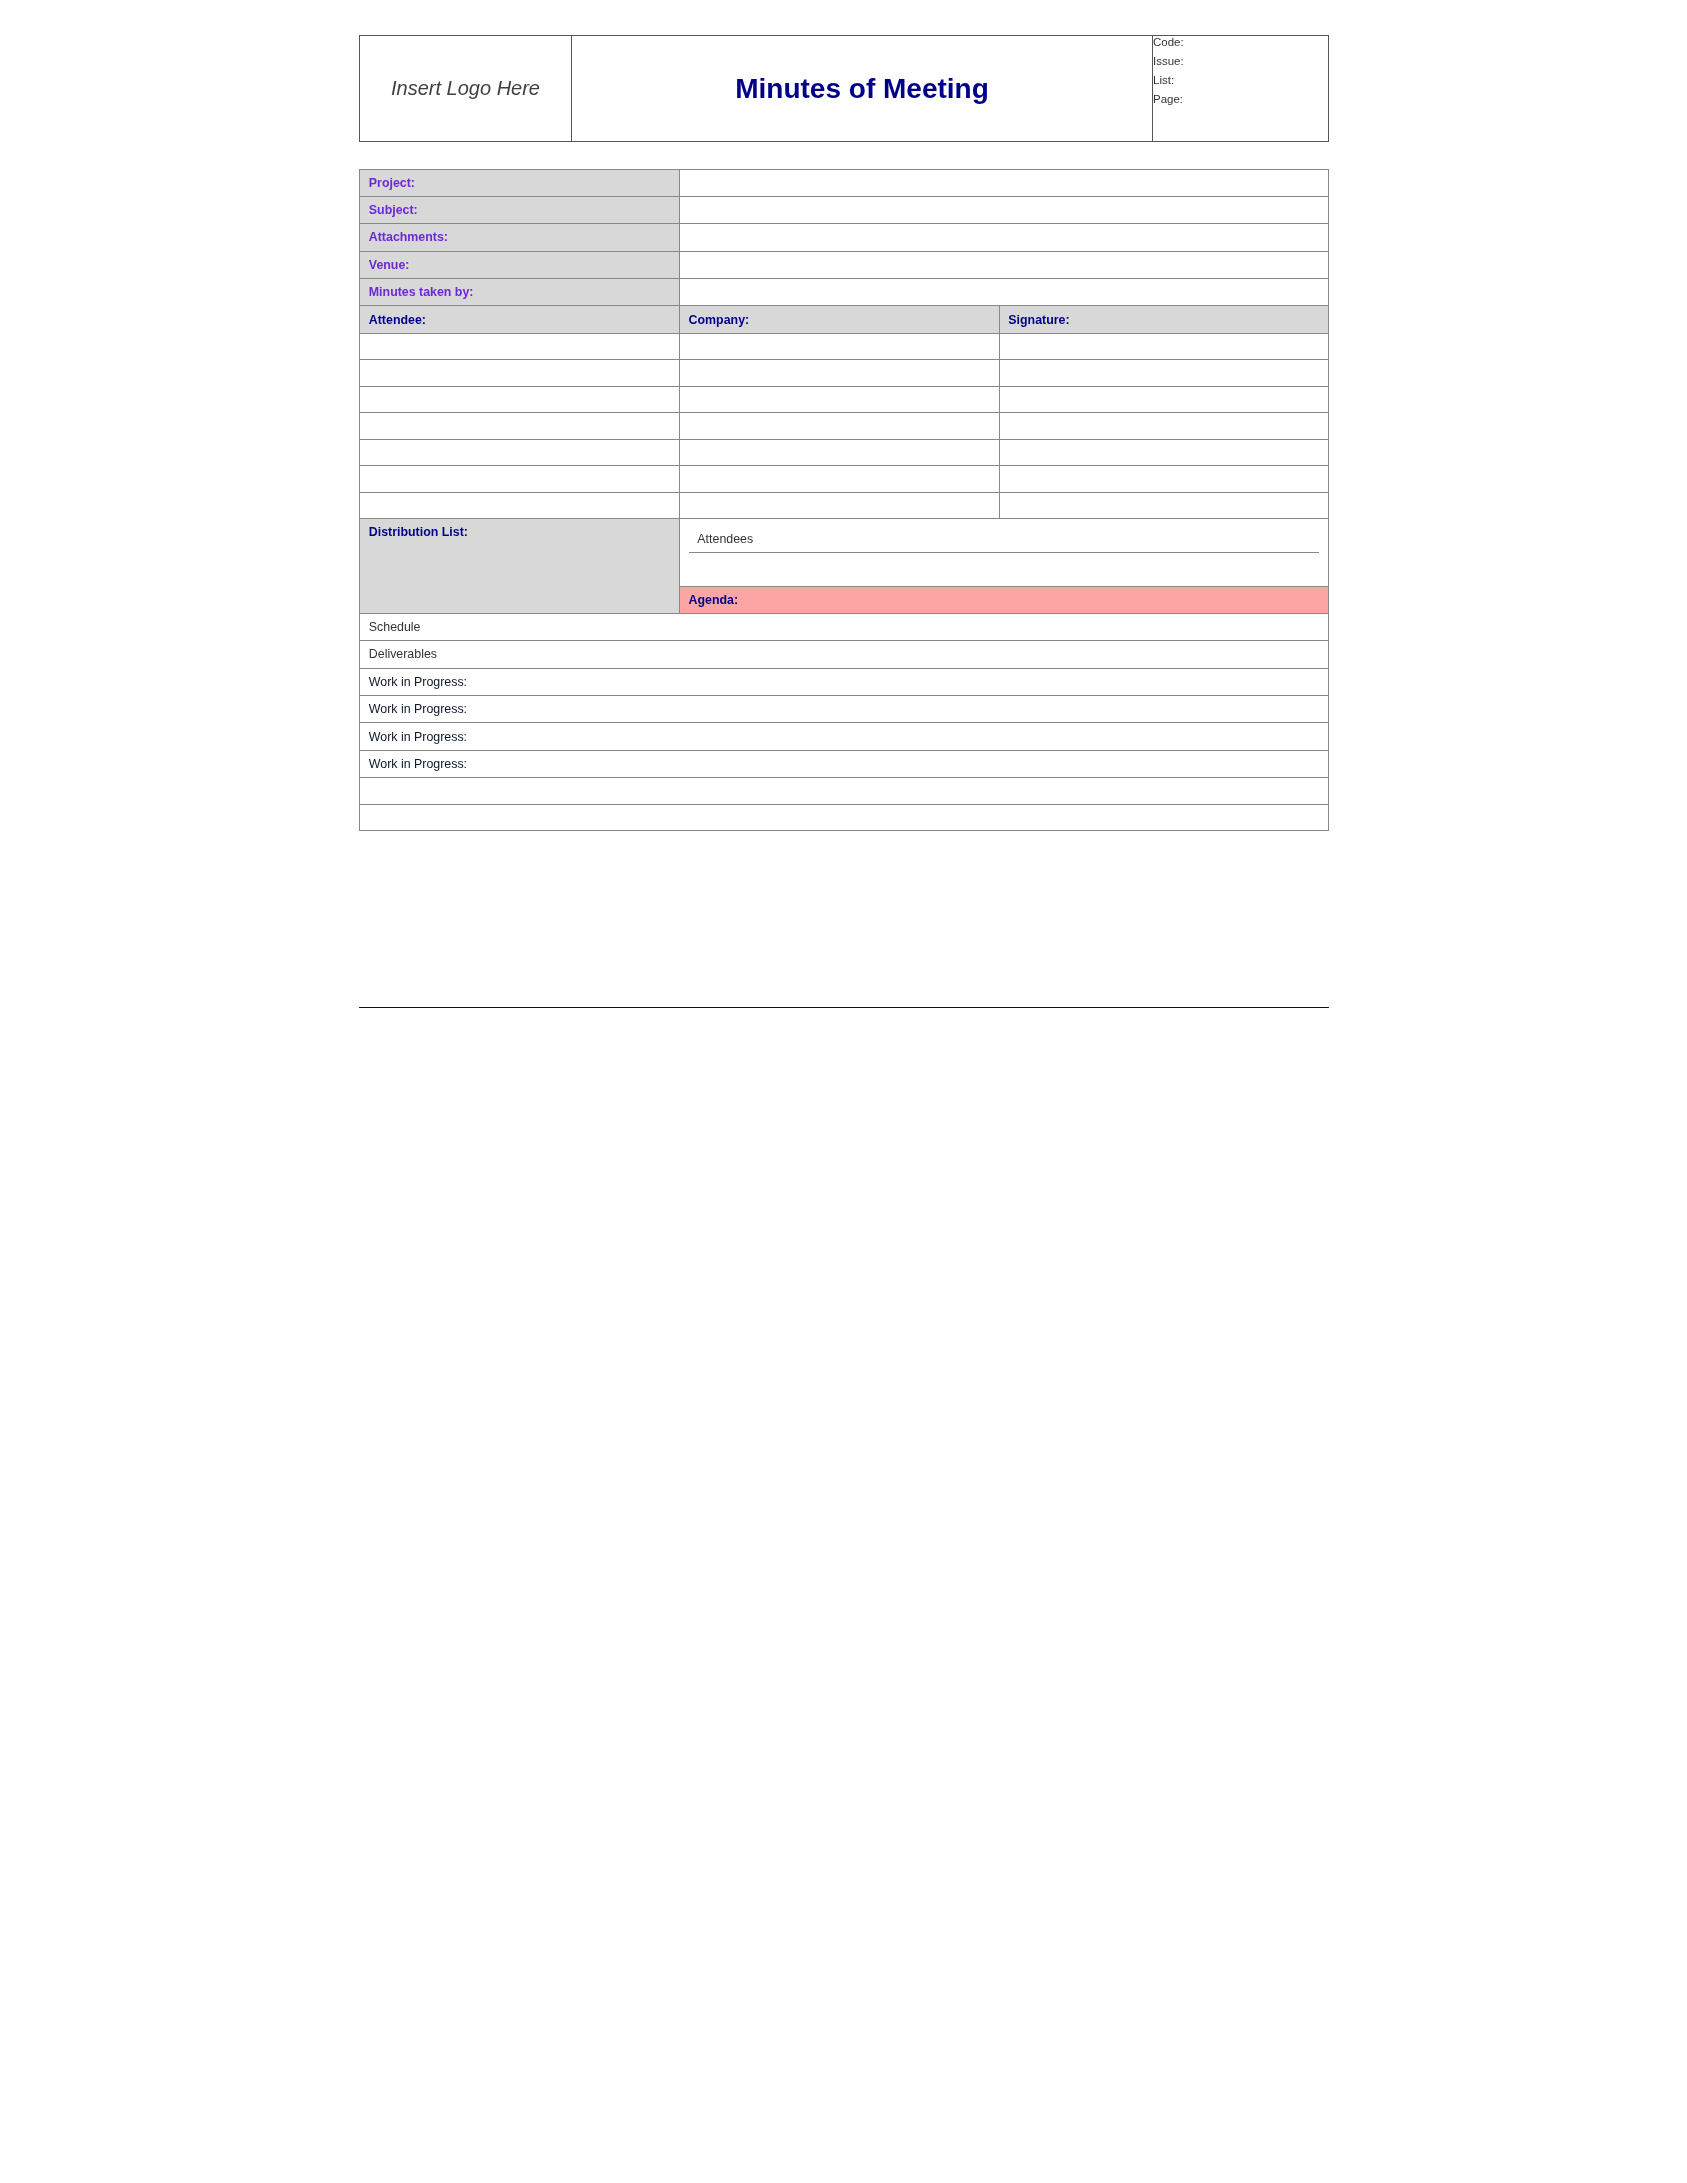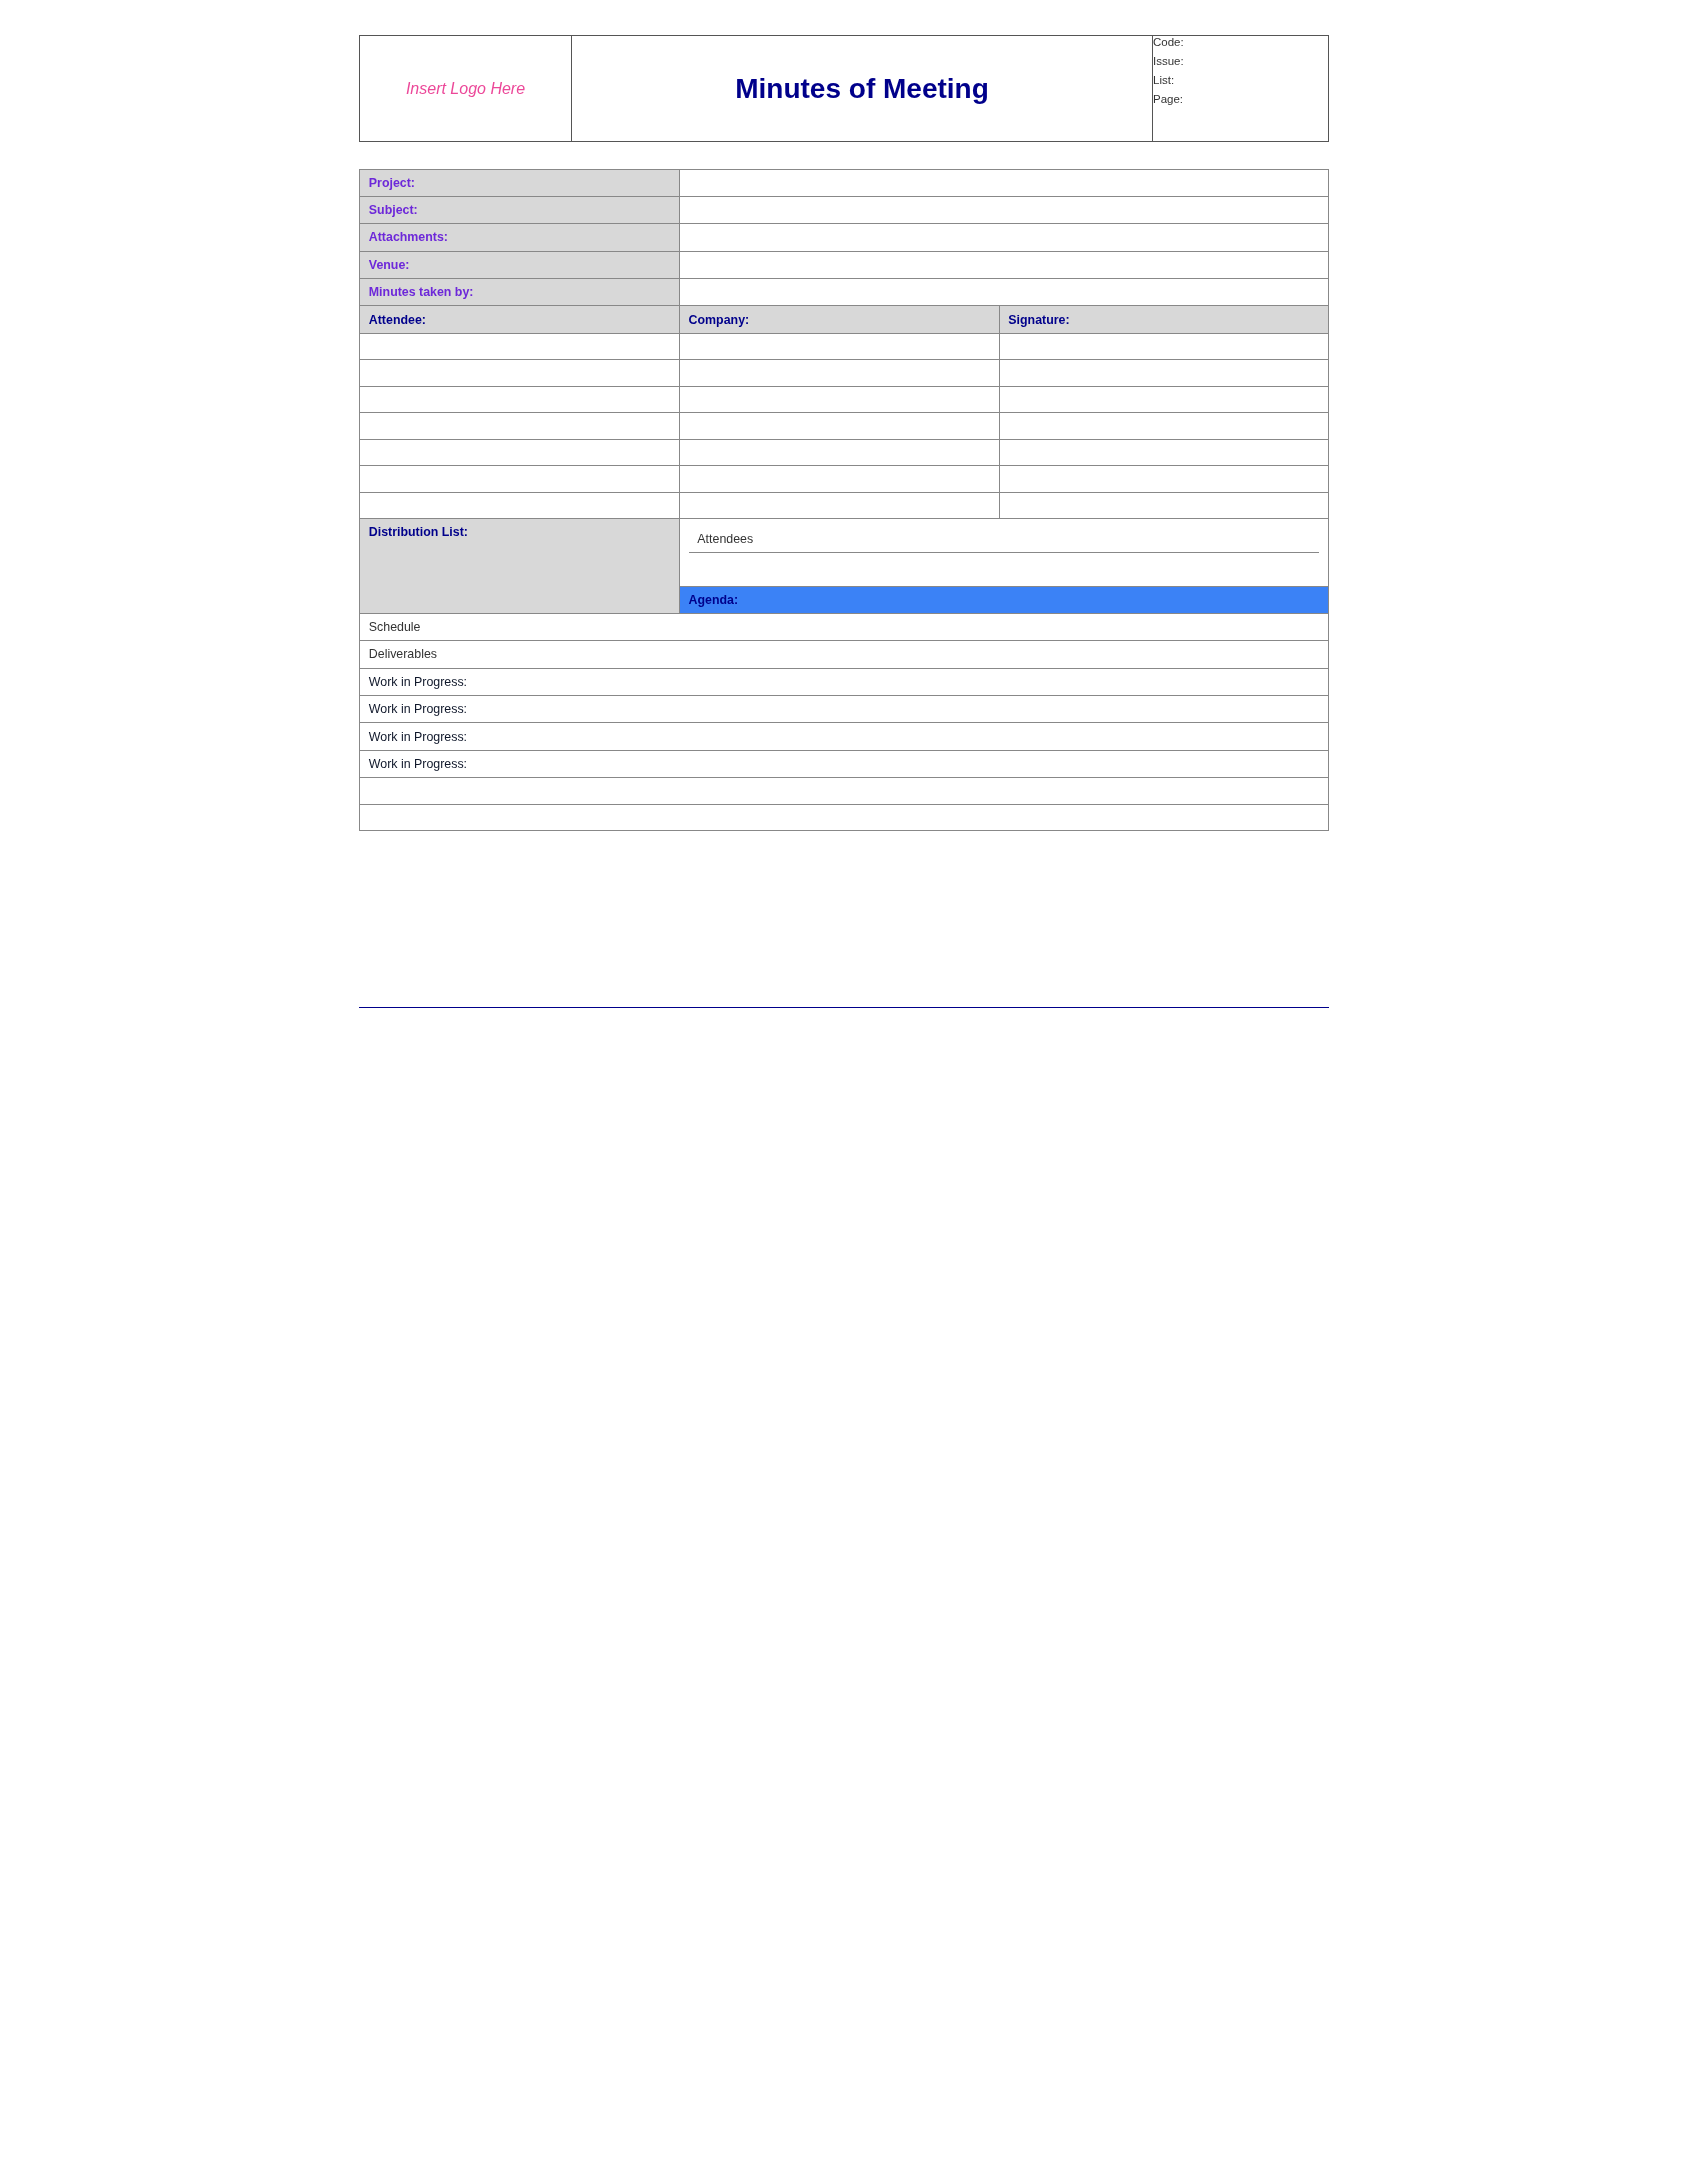--- a/index.html
+++ b/index.html
@@ -37,22 +37,22 @@
       border: 1.3px solid #555;
       padding: 0;
     }
 
     .header-logo-cell {
       width: 212px;
       height: 106px;
       text-align: center;
       vertical-align: middle;
       font-style: italic;
-      color: #ec4899;
-      font-size: 16px;
+      color: #404040;
+      font-size: 20px;
     }
 
     .header-title-cell {
       text-align: center;
       vertical-align: middle;
     }
 
     .header-title {
       color: #00008B;
       font-size: 28px;
@@ -138,21 +138,21 @@
       padding: 6.2px 8.8px;
       font-size: 12.4px;
       color: #333;
     }
 
     .dist-empty {
       height: 26.5px;
     }
 
     .agenda-header {
-      background-color: #3b82f6;
+      background-color: #fca5a5;
     }
 
     .agenda-header td {
       color: #00008B;
       font-weight: bold;
     }
 
     .schedule-row td, .deliverables-row td {
       color: #333;
       font-size: 12.4px;

